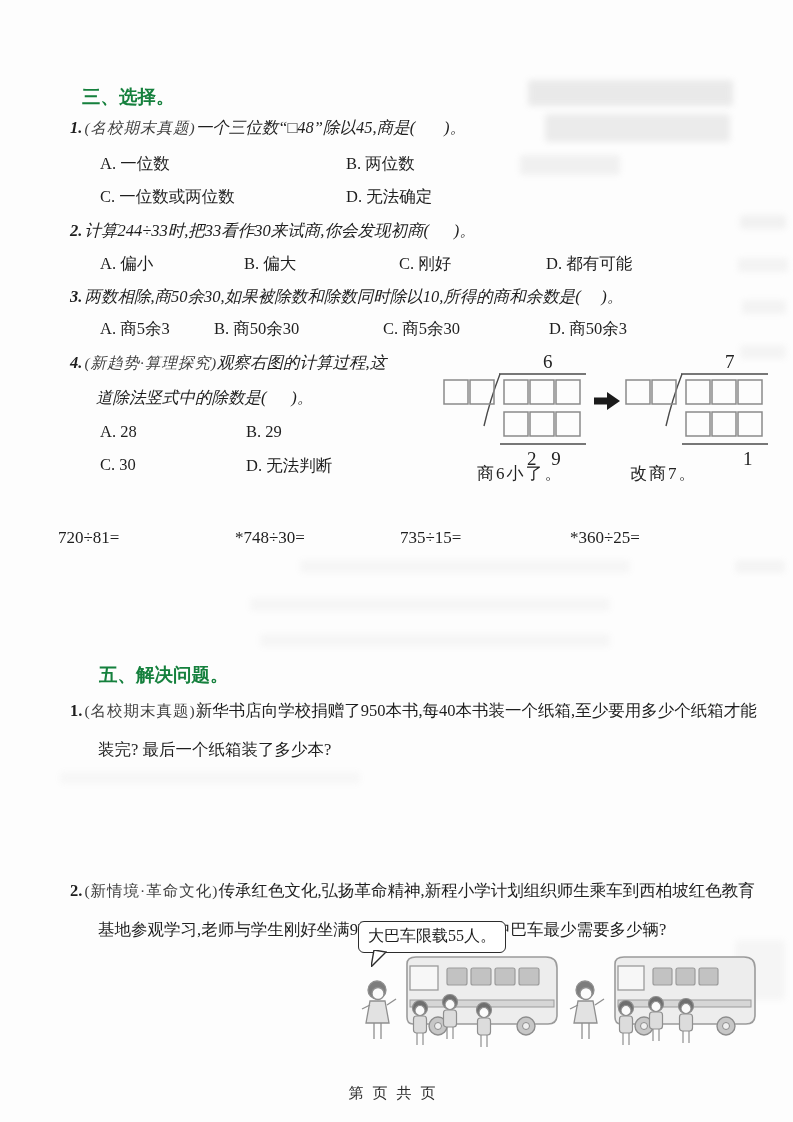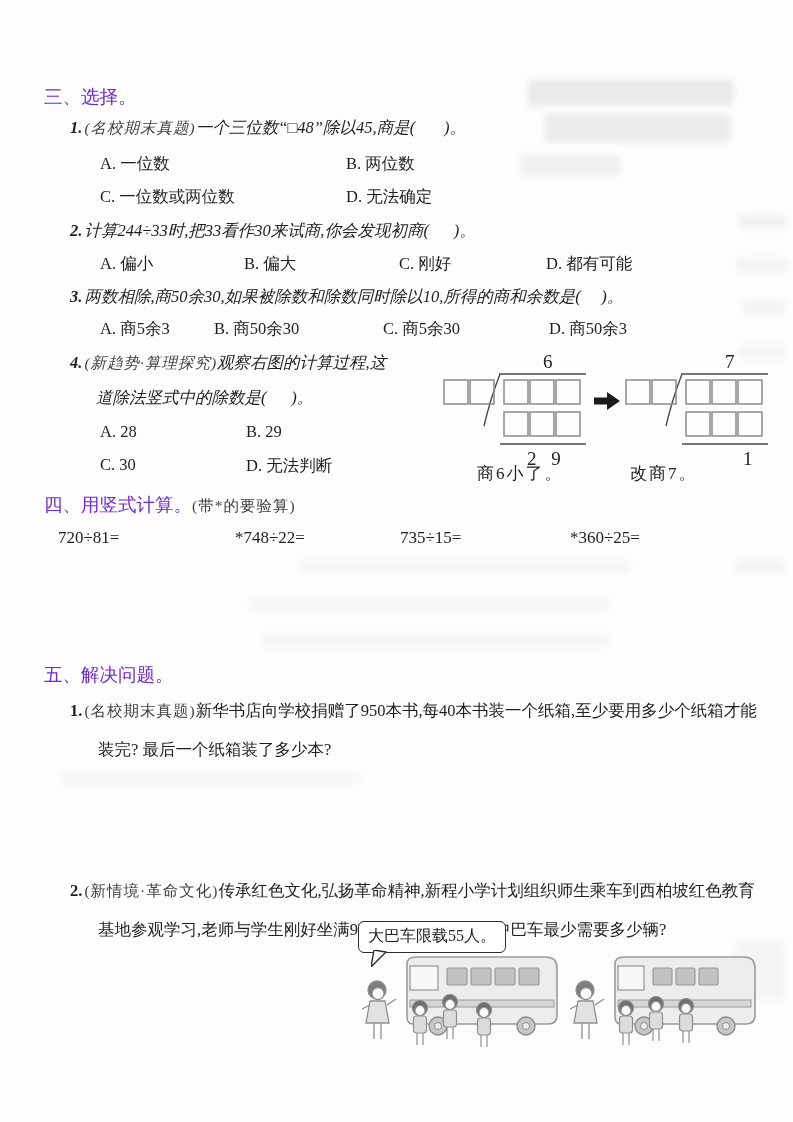--- a/index.html
+++ b/index.html
@@ -3,21 +3,21 @@
 <meta charset="utf-8">
 <style>
   html,body{margin:0;padding:0;background:#e8e8e8;}
   .sheet{
     position:relative;width:793px;height:1122px;margin:0 auto;
     background:#fdfdfd;overflow:hidden;
     font-family:"Liberation Serif","DejaVu Serif",serif;
     color:#1e1e1e;font-size:16.5px;
   }
   .abs{position:absolute;}
-  .sec-head{font-weight:normal;font-size:18.5px;color:#6d28d9;}
+  .sec-head{font-weight:bold;font-size:18.5px;color:#15803d;margin-left:38px;}
   .qnum{font-weight:bold;margin-right:2px;}
   .qtag{color:#3f3f3f;font-size:15.5px;letter-spacing:1px;}
   .qline{white-space:nowrap;font-style:italic;}
   .qpara{padding-left:28px;text-indent:-28px;line-height:2.35;}
   .opt{position:absolute;white-space:nowrap;}
   .note{color:#3f3f3f;font-size:15.5px;font-weight:normal;letter-spacing:1px;}
   .expr{font-size:17px;white-space:nowrap;}
   .caption{font-size:17px;color:#222;letter-spacing:2px;}
   .divsvg text{font-family:"Liberation Serif","DejaVu Serif",serif;font-size:19px;fill:#222;}
   .bubble{
@@ -121,29 +121,26 @@
         <rect x="87" y="62" width="24" height="24"></rect>
         <rect x="113" y="62" width="24" height="24"></rect>
     </g>
     <line x1="57" y1="94" x2="143" y2="94" stroke="#4a4a4a" stroke-width="1.6"></line>
     <text x="118" y="115">1</text>
   </svg>
 
   <div class="abs caption" style="left:477px;top:462px">商6小了。</div>
   <div class="abs caption" style="left:630px;top:462px">改商7。</div>
 
-  <div class="abs" style="left:44px;top:492px">
-    <span class="sec-head">四、用竖式计算。</span><span class="note">(带*的要验算)</span>
-  </div>
   <span class="abs expr" style="left:58px;top:528px">720÷81=</span>
-  <span class="abs expr" style="left:235px;top:528px">*748÷22=</span>
+  <span class="abs expr" style="left:235px;top:528px">*748÷30=</span>
   <span class="abs expr" style="left:400px;top:528px">735÷15=</span>
   <span class="abs expr" style="left:570px;top:528px">*360÷25=</span>
 
-  <div class="abs sec-head" style="left:44px;top:662px">五、解决问题。</div>
+  <div class="abs sec-head" style="left:61px;top:662px">五、解决问题。</div>
 
   <div class="abs qpara" style="left:70px;top:692px;width:668px">
     <span class="qnum">1.</span><span class="qtag">(名校期末真题)</span><span>新华书店向学校捐赠了950本书,每40本书装一个纸箱,至少要用多少个纸箱才能装完?&nbsp;最后一个纸箱装了多少本?</span>
   </div>
 
   <div class="abs qpara" style="left:70px;top:872px;width:668px">
     <span class="qnum">2.</span><span class="qtag">(新情境·革命文化)</span><span>传承红色文化,弘扬革命精神,新程小学计划组织师生乘车到西柏坡红色教育基地参观学习,老师与学生刚好坐满9辆大巴车,如果改乘中巴车最少需要多少辆?</span>
   </div>
 
   <div class="bubble" style="left:358px;top:921px">
@@ -243,14 +240,15 @@
     </g>
     <g stroke="#8f8f8f" stroke-width="1.2" transform="translate(120,46)">
       <circle cx="8" cy="8" r="7.5" fill="#6f6f6f"></circle>
         <circle cx="8" cy="10.5" r="5" fill="#fbfbfb"></circle>
       <rect x="1.5" y="16" width="13" height="17" rx="3" fill="#dcdcdc"></rect>
       <line x1="5" y1="33" x2="5" y2="45"></line>
         <line x1="11" y1="33" x2="11" y2="45"></line>
     </g>
   </svg>
 
+  <div class="footer">第页共页</div>
 
 </div>
 
 </body></html>

